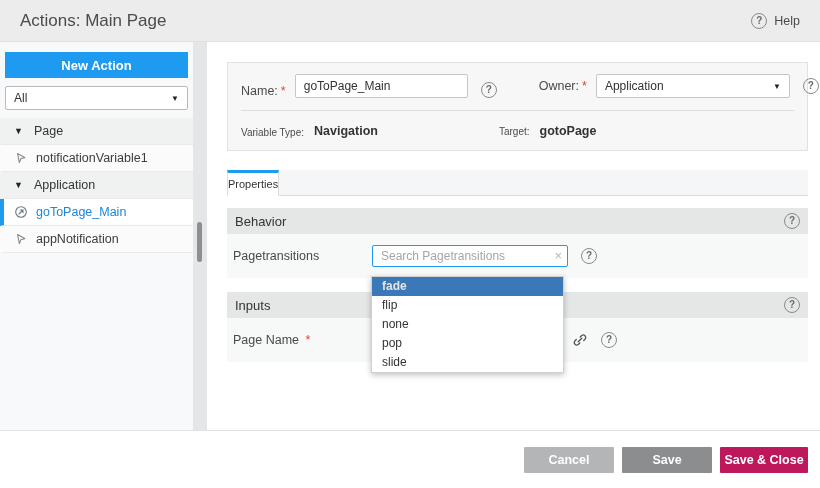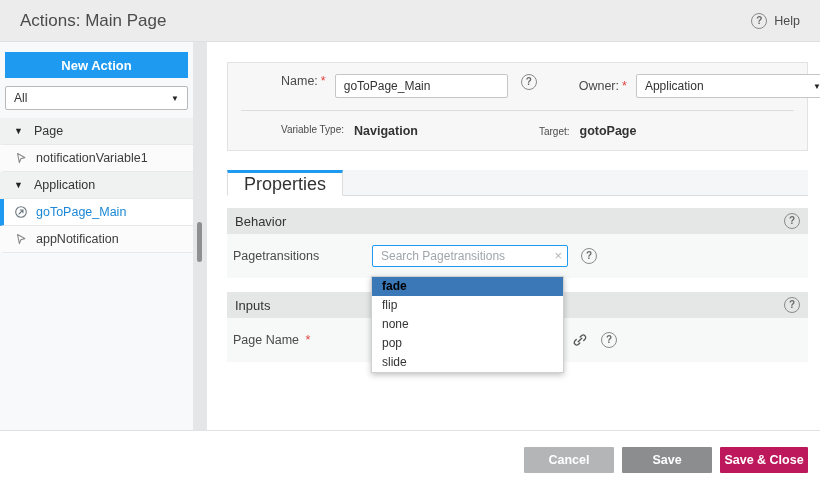--- a/index.html
+++ b/index.html
@@ -52,43 +52,43 @@
   .side-gutter { position:absolute; top:42px; left:193px; width:14px; height:388px;
     background:#e5e6e7; }
   .scroll-thumb { position:absolute; top:180px; left:4px; width:5px; height:40px;
     background:#8f8f8f; border-radius:3px; }
 
   
   .main { position:absolute; top:42px; left:207px; width:613px; height:388px;
     background:#fff; padding:20px 12px 0 20px; }
 
   .summary-box { background:#f7f7f7; border:1px solid #e2e2e2; padding:11px 13px 12px 13px; }
-  .form-row { display:flex; align-items:flex-start;margin-left:40px; }
+  .form-row { display:flex; align-items:flex-end; }
   .f-label { font-size:12.5px; color:#4a4a4a; }
   .req { color:#e0423d; margin-left:3px; font-size:12.5px; }
   .text-input { height:24px; border:1px solid #c6c6c6; border-radius:2px; background:#fff;
     font-size:12px; color:#333; padding:0 8px; font-family:inherit; outline:none; }
   .name-input { width:175px; margin-left:9px; }
   .sel { display:flex; align-items:center; justify-content:space-between; height:24px;
     background:#fff; border:1px solid #c6c6c6; border-radius:2px; padding:0 8px;
     font-size:12px; color:#333; cursor:pointer; }
   .owner-sel { width:194px; margin-left:9px; }
   .sel .caret { font-size:8px; color:#222; }
   .help-after { margin-left:13px; }
   .owner-group { margin-left:42px; display:flex; align-items:center; }
   .summary-divider { border:none; border-top:1px solid #ddd; margin:12px 0 13px 0; }
   .ro-label { font-size:10px; color:#4a4a4a; }
   .ro-value { font-size:12.5px; color:#333; font-weight:bold; margin-left:10px; }
   .target-group { margin-left:121px; display:flex; align-items:center; }
 
   
   .tabbar { margin-top:19px; height:26px; display:flex; border-bottom:1px solid #dcdcdc;
     background:#f5f6f7; }
-  .tab { height:26px; margin-bottom:-1px; padding:0 16px; display:flex; align-items:center;
-    font-size:18px; color:#333; cursor:pointer; }
+  .tab { height:26px; margin-bottom:-1px; padding:0 0; display:flex; align-items:center;
+    font-size:11px; color:#333; cursor:pointer; }
   .tab.active { background:#fff; border:1px solid #dcdcdc; border-bottom:1px solid #fff;
     border-top:3px solid #1e9af0; }
 
   
   .section { margin-top:12px; }
   .section.inputs { margin-top:14px; }
   .section-header { height:26px; background:#e5e6e6; display:flex; align-items:center;
     justify-content:space-between; padding:0 8px; }
   .section-title { font-size:13px; color:#333; }
   .section-body { background:#f7f8f8; height:44px; display:flex; align-items:center;
@@ -102,21 +102,21 @@
     cursor:pointer; line-height:16px; }
   .inputs-spacer { width:200px; flex:0 0 auto; }
 
   .link-icon { width:16px; height:16px; flex:0 0 auto; cursor:pointer; }
 
   
   .dropdown { position:absolute; left:371px; top:276px; width:193px; background:#fff;
     border:1px solid #d0d0d0; box-shadow:0 2px 6px rgba(0,0,0,0.25); z-index:10; }
   .dd-item { height:19px; line-height:19px; padding-left:10px; font-size:12px; color:#333;
     cursor:pointer; }
-  .dd-item.selected { background:#3a78b8; color:#000000; font-weight:bold; }
+  .dd-item.selected { background:#3a78b8; color:#e5e5e5; font-weight:bold; }
 
   
   .footer { position:absolute; left:0; bottom:0; width:820px; height:58px; background:#fff;
     border-top:1px solid #e2e2e2; display:flex; align-items:center; justify-content:flex-end;
     padding-right:12px; gap:8px; }
   .btn { height:26px; border:none; color:#fff; font-weight:bold; font-size:12.5px;
     font-family:inherit; cursor:pointer; border-radius:1px; }
   .btn-cancel { width:90px; background:#b3b5b6; }
   .btn-save { width:90px; background:#8b8d8e; }
   .btn-save-close { width:88px; background:#be185d; }

